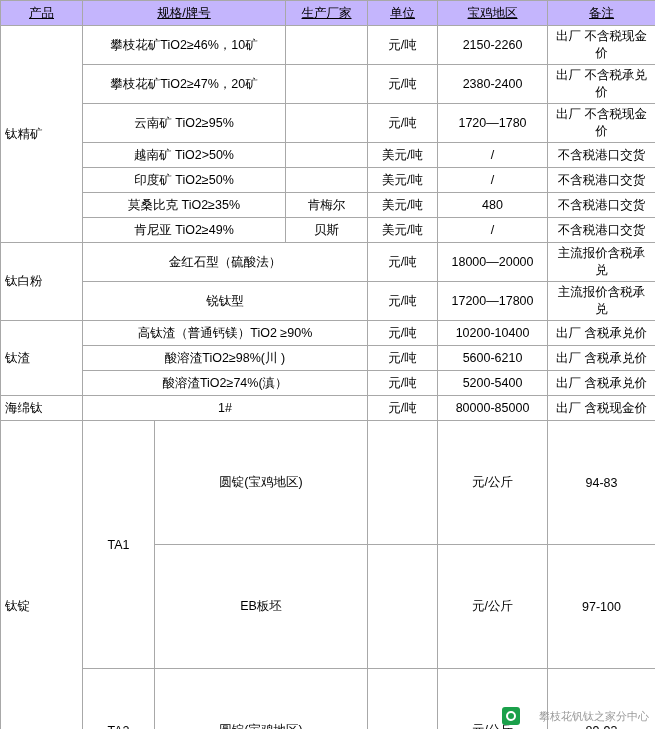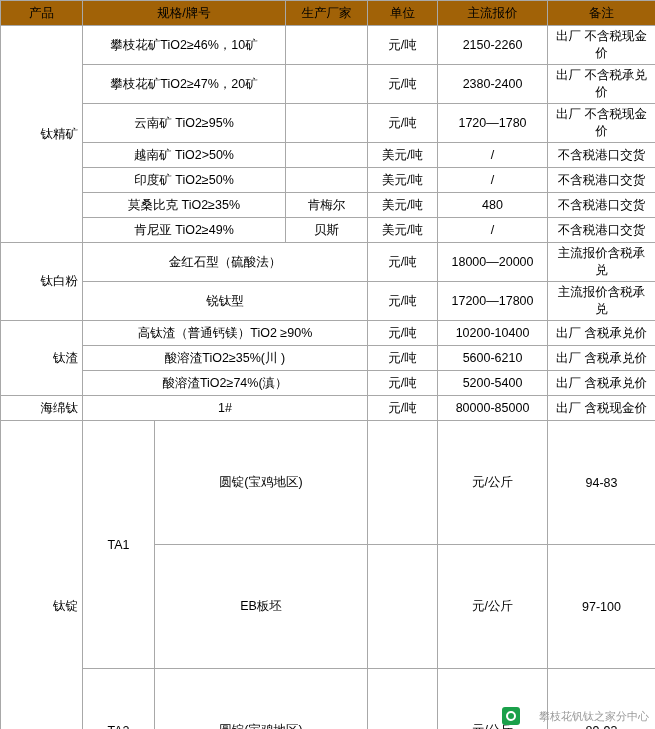--- a/index.html
+++ b/index.html
@@ -23,32 +23,33 @@
     border: 1px solid #a8a8a8;
     font-size: 12.5px;
     color: #000000;
     padding: 2px 4px;
     height: 25px;
     box-sizing: border-box;
     vertical-align: middle;
     font-weight: normal;
   }
   thead th {
-    background: #a16207;
+    background: #c4b5fd;
     color: #ffffff;
     font-size: 13.5px;
     font-weight: bold;
     text-align: center;
     height: 30px;
     border: 1px solid #29a7e1;
+    text-decoration: underline;
   }
   .c-left { text-align: center; padding-left: 6px; }
   .c-center { text-align: center; }
   .prod {
-    text-align: right;
+    text-align: left;
     font-weight: normal;
   }
   .watermark {
     position: absolute;
     right: 6px;
     bottom: 4px;
     display: flex;
     align-items: center;
     gap: 19px;
   }
@@ -87,21 +88,21 @@
     <col style="width:70px">
     <col style="width:110px">
     <col style="width:108px">
   </colgroup>
   <thead>
     <tr>
       <th>产品</th>
       <th colspan="2">规格/牌号</th>
       <th>生产厂家</th>
       <th>单位</th>
-      <th>主流报价</th>
+      <th>宝鸡地区</th>
       <th>备注</th>
     </tr>
   </thead>
   <tbody id="table-body">
       <tr>
         <td class="prod" rowspan="7">钛精矿</td>
         <td class="c-left" colspan="2">攀枝花矿TiO2≥46%，10矿</td>
         <td class="c-center"></td>
         <td class="c-center">元/吨</td>
         <td class="c-center">2150-2260</td>
@@ -163,21 +164,21 @@
         <td class="c-center">主流报价含税承兑</td>
       </tr>
       <tr>
         <td class="prod" rowspan="3">钛渣</td>
         <td class="c-left" colspan="3">高钛渣（普通钙镁）TiO2 ≥90%</td>
         <td class="c-center">元/吨</td>
         <td class="c-center">10200-10400</td>
         <td class="c-center">出厂 含税承兑价</td>
       </tr>
       <tr>
-        <td class="c-left" colspan="3">酸溶渣TiO2≥35%(川 )</td>
+        <td class="c-left" colspan="3">酸溶渣TiO2≥98%(川 )</td>
         <td class="c-center">元/吨</td>
         <td class="c-center">5600-6210</td>
         <td class="c-center">出厂 含税承兑价</td>
       </tr>
       <tr>
         <td class="c-left" colspan="3">酸溶渣TiO2≥74%(滇）</td>
         <td class="c-center">元/吨</td>
         <td class="c-center">5200-5400</td>
         <td class="c-center">出厂 含税承兑价</td>
       </tr>

